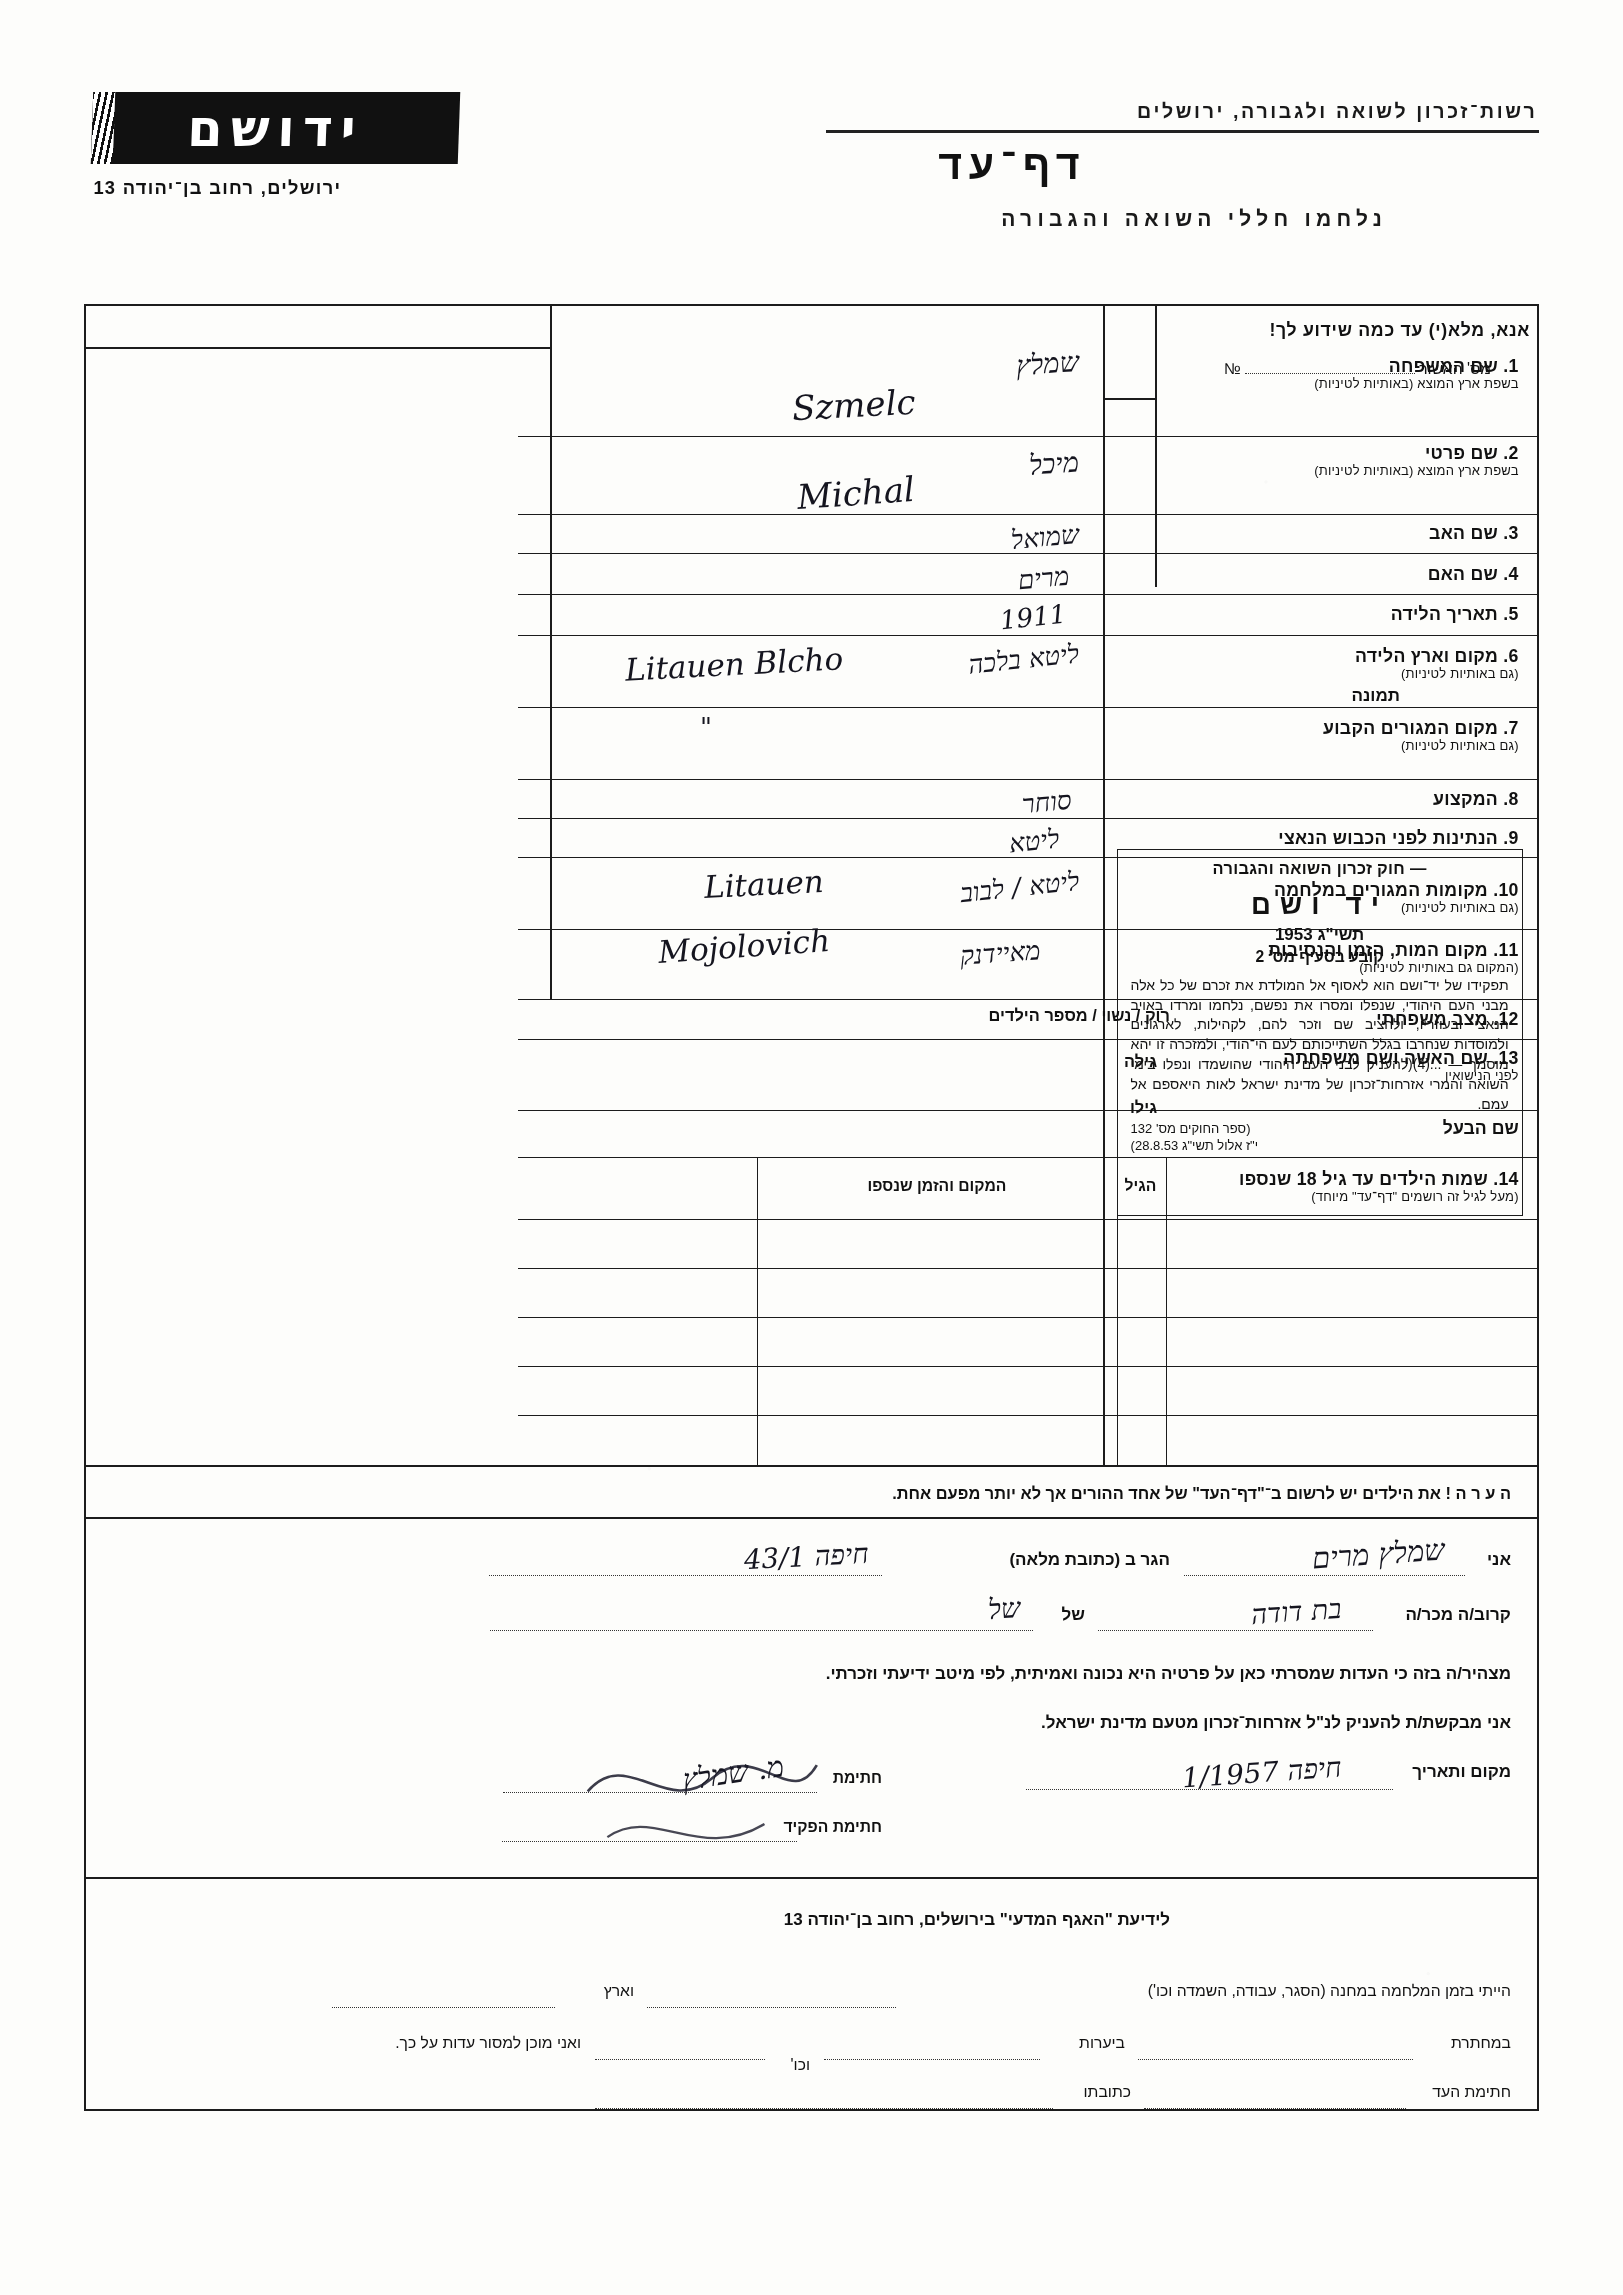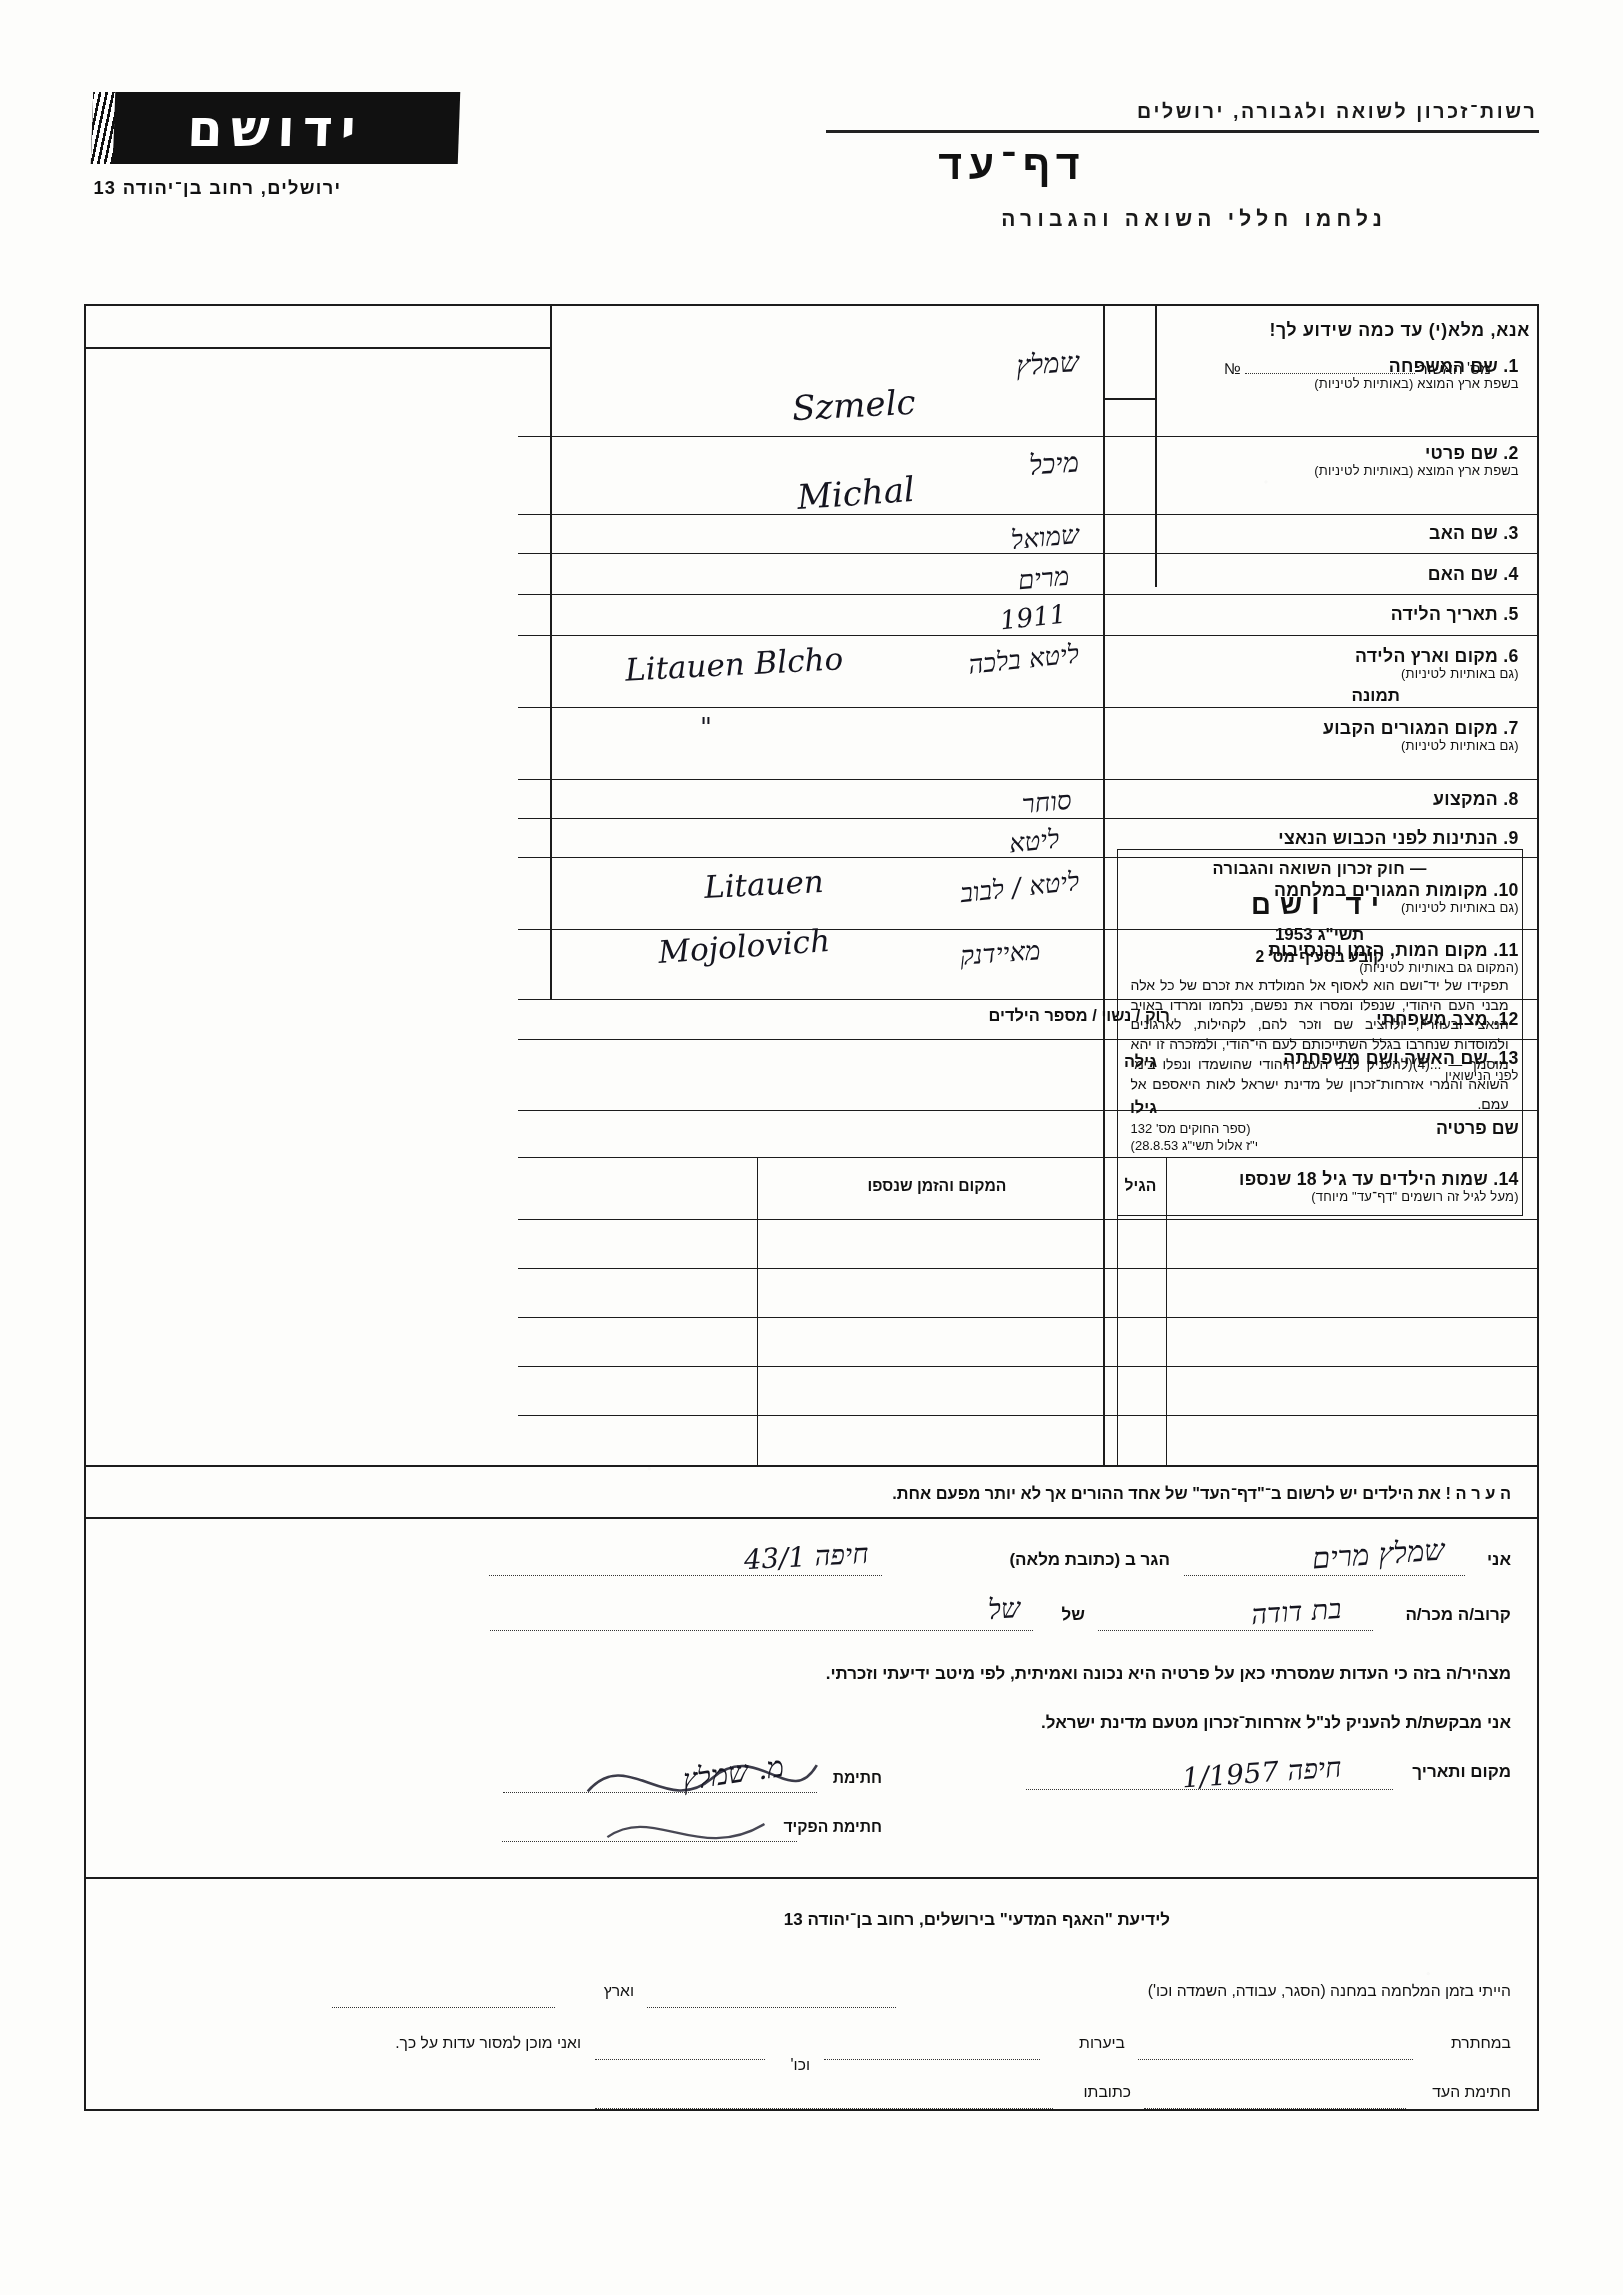--- a/index.html
+++ b/index.html
@@ -383,21 +383,21 @@
     </div>
 
     <div class="label-row" style="top:863px;">
       <div class="main"><span>14.</span> <span>שמות הילדים עד גיל 18 שנספו</span></div>
       <div class="sub">(מעל לגיל זה רושמים "דף־עד" מיוחד)</div>
     </div>
 
     <div style="position:absolute; top:700px; right:367px; font-size:16.4px; font-weight:700; direction:rtl;">רוק / נשוי / מספר הילדים</div>
     <div style="position:absolute; top:746px; right:380px; font-size:16.4px; font-weight:700; direction:rtl;">גילה</div>
     <div style="position:absolute; top:792px; right:380px; font-size:16.4px; font-weight:700; direction:rtl;">גילו</div>
-    <div style="position:absolute; top:812px; right:18.3px; font-size:17.7px; font-weight:700; direction:rtl;">שם פרטיה</div>
+    <div style="position:absolute; top:812px; right:18.3px; font-size:17.7px; font-weight:700; direction:rtl;">שם הבעל</div>
 
     <div class="hline" style="top:913px; right:0; left:432px; height:1.3px;"></div>
     <div class="vline" style="top:851px; right:370px; width:1.3px; height:308px;"></div>
     <div class="vline" style="top:851px; right:419px; width:1.3px; height:308px;"></div>
     <div class="vline" style="top:851px; right:779px; width:1.3px; height:308px;"></div>
 
     <div class="tbl-head" style="top:871px; right:376px; width:41px;">הגיל</div>
     <div class="tbl-head" style="top:871px; right:425px; width:350px;">המקום והזמן שנספו</div>
 
     <div class="hline" style="top:962px; right:0; left:432px; height:1.3px;"></div>

